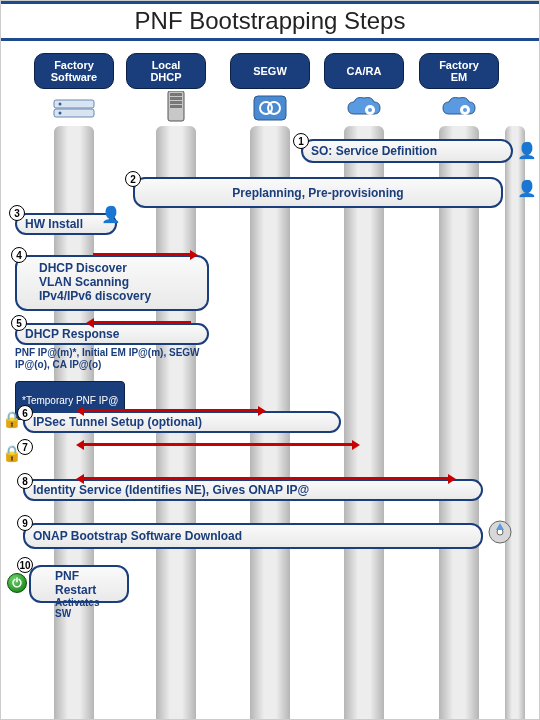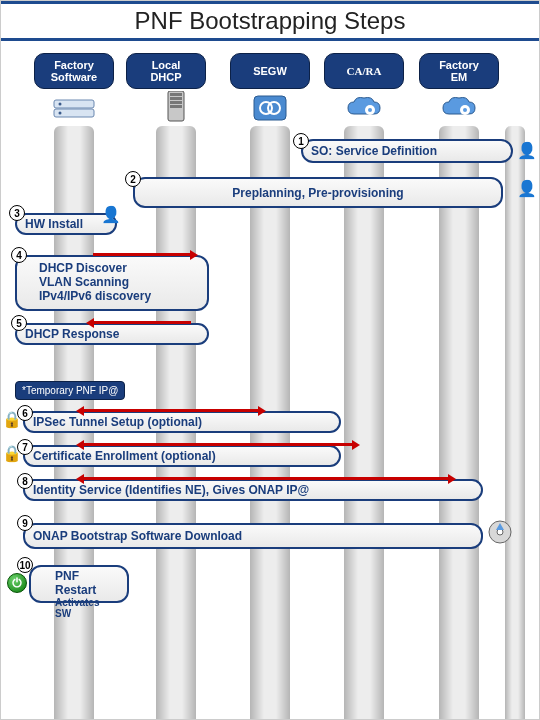--- a/index.html
+++ b/index.html
@@ -57,21 +57,21 @@
     font-weight: bold;
     display: flex;
     align-items: center;
     justify-content: center;
     text-align: center;
     line-height: 1.1;
   }
   .hdr1 { left: 33px; }
   .hdr2 { left: 125px; }
   .hdr3 { left: 229px; top: 12px; }
-  .hdr4 { left: 323px; font-family: Liberation Serif, serif; }
+  .hdr4 { left: 323px; }
   .hdr5 { left: 418px; }
 
   
   .topicon {
     position: absolute;
     top: 52px;
     width: 44px;
     height: 30px;
     display: flex;
     align-items: center;
@@ -116,21 +116,21 @@
     font-size: 10px;
     font-weight: bold;
     color: #1a3d7c;
     line-height: 1.2;
   }
   .note-box {
     position: absolute;
     background: #1a3d7c;
     color: #fff;
     font-size: 10px;
-    padding: 3px 6px;
+    padding: 13px 6px;
     border-radius: 4px;
     border: 1px solid #0c2147;
   }
 
   
   .arrow {
     position: absolute;
     height: 3px;
     background: #c70000;
   }
@@ -256,30 +256,30 @@
   <div class="step" style="left:14px;top:214px;width:194px;height:56px;display:block;padding:4px 22px">
     <div>DHCP Discover</div>
     <div>VLAN Scanning</div>
     <div>IPv4/IPv6 discovery</div>
   </div>
   <div class="arrow right" style="left:92px;top:212px;width:98px"></div>
 
   <div class="step-num" style="left:10px;top:274px">5</div>
   <div class="step" style="left:14px;top:282px;width:194px;height:22px">DHCP Response</div>
   <div class="arrow left" style="left:92px;top:280px;width:98px"></div>
+  <div class="subtext" style="left:14px;top:306px;width:200px">PNF IP@(m)*, Initial EM IP@(m), SEGW IP@(o), CA IP@(o)</div>
 
   <div class="note-box" style="left:14px;top:340px">*Temporary PNF IP@</div>
 
   <div class="step-num" style="left:16px;top:364px">6</div>
   <div class="step" style="left:22px;top:370px;width:318px;height:22px">IPSec Tunnel Setup (optional)</div>
   <div class="arrow both" style="left:82px;top:368px;width:176px"></div>
   <div class="lock-icon" style="left:4px;top:370px">🔒</div>
 
   <div class="step-num" style="left:16px;top:398px">7</div>
-  <div class="step" style="left:22px;top:404px;width:318px;height:22px">Certificate Enrollment (optional)</div>
   <div class="arrow both" style="left:82px;top:402px;width:270px"></div>
   <div class="lock-icon" style="left:4px;top:404px">🔒</div>
 
   <div class="step-num" style="left:16px;top:432px">8</div>
   <div class="step" style="left:22px;top:438px;width:460px;height:22px">Identity Service (Identifies NE), Gives ONAP IP@</div>
   <div class="arrow both" style="left:82px;top:436px;width:366px"></div>
 
   <div class="step-num" style="left:16px;top:474px">9</div>
   <div class="step" style="left:22px;top:482px;width:460px;height:26px">ONAP Bootstrap Software Download</div>
   <div style="position:absolute;left:486px;top:478px">

